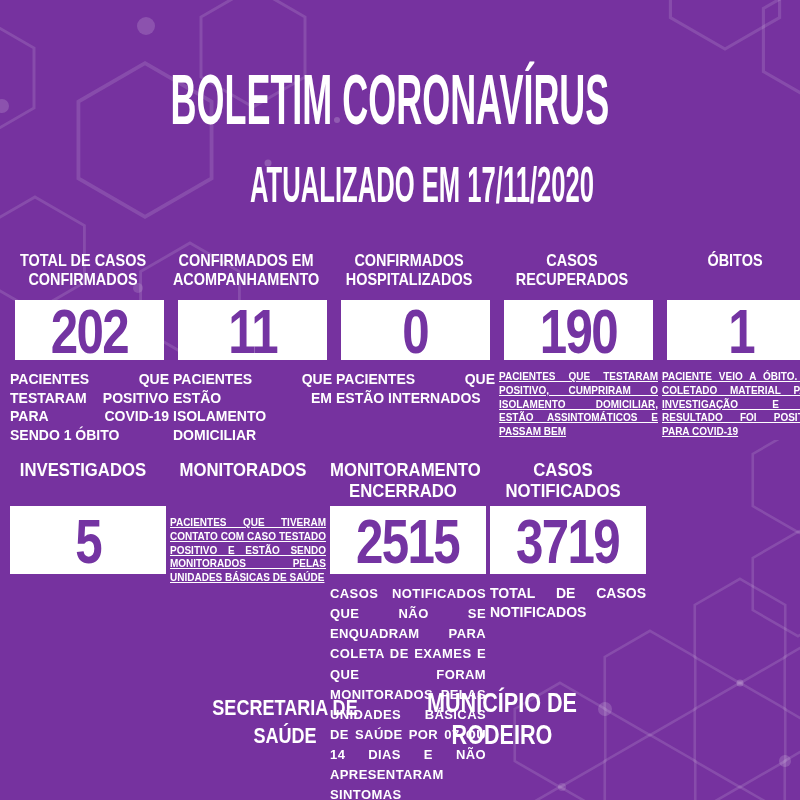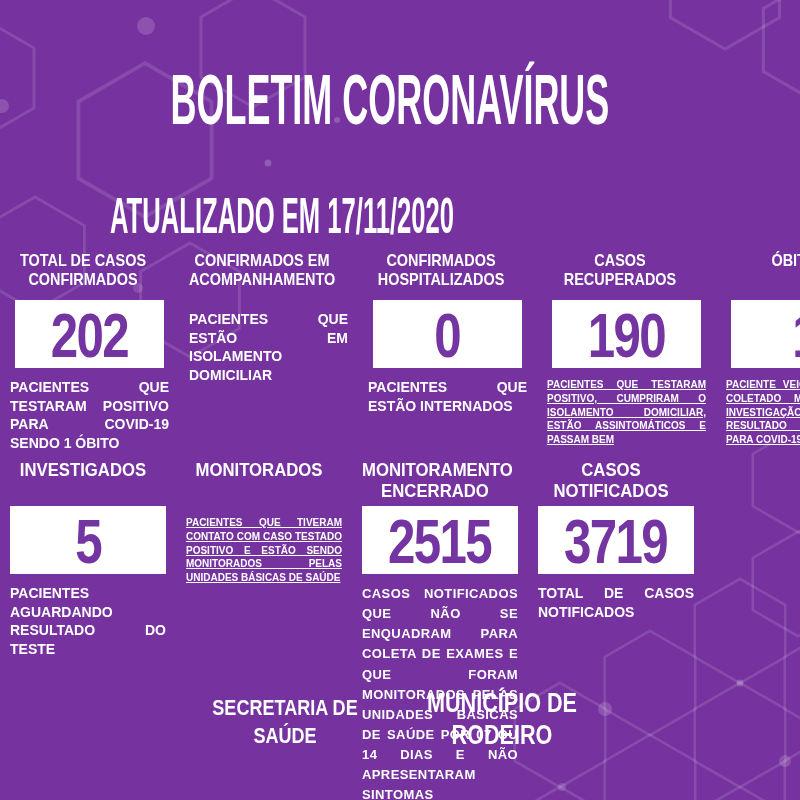--- a/index.html
+++ b/index.html
@@ -13,49 +13,49 @@
   }
   .decor { position:absolute; pointer-events:none; }
 
   .title-wrap { position:absolute; top:62px; left:0; width:780px; height:76px; text-align:center; }
   .title {
     display:inline-block; white-space:nowrap;
     font-weight:700; font-size:58px; letter-spacing:0;
     transform:scale(0.62,1.2); transform-origin:center;
     line-height:76px;
   }
-  .subtitle-wrap { position:absolute; top:158px; left:0; width:704px; height:54px; text-align:left;margin-top:31px; }
+  .subtitle-wrap { position:absolute; top:158px; left:0; width:704px; height:54px; text-align:right; }
   .subtitle {
     display:inline-block; white-space:nowrap;
     font-weight:700; font-size:42px;
     transform:scale(0.61,1.18); transform-origin:center;
     line-height:54px;
   }
 
   .stats {
     position:absolute; left:10px; width:780px;
-    display:grid; grid-template-columns:repeat(5,1fr); column-gap:20px;
+    display:grid; grid-template-columns:repeat(5,1fr); column-gap:4px;
   }
   .row1 { top:252px; }
   .row2 { top:460px; }
   .stat { display:flex; flex-direction:column; }
 
   .stat-label {
     font-weight:700; text-align:center; line-height:1.1;
     font-size:17px; width:172px; margin-left:-13px;
     transform:scaleX(0.85); transform-origin:center top;
     height:48px;
   }
   .row2 .stat-label {
     font-size:19px; width:166px; margin-left:-10px;
     transform:scaleX(0.88); height:46px;
   }
 
   .stat-box {
-    background:#ffffff; height:68px; margin:0 5px;
+    background:#ffffff; height:60px; margin:0 5px;
     display:flex; align-items:center; justify-content:center;
     overflow:hidden;
   }
   .row2 .stat-box { height:68px; margin:0; }
   .stat-value {
     color:#7434a2; font-weight:700; font-size:58px; letter-spacing:-2px;
     transform:scale(0.85,1.08); transform-origin:center; white-space:nowrap;
   }
 
   .stat-desc {
@@ -131,20 +131,23 @@
 <div class="stats row1">
   <div class="stat">
     <div class="stat-label">TOTAL DE CASOS CONFIRMADOS</div>
     <div class="stat-box">
       <span class="stat-value">202</span>
     </div>
     <div class="stat-desc">PACIENTES QUE TESTARAM POSITIVO PARA COVID-19 SENDO 1 ÓBITO</div>
   </div>
   <div class="stat">
     <div class="stat-label">CONFIRMADOS EM ACOMPANHAMENTO</div>
+    <div class="stat-box">
+      <span class="stat-value">11</span>
+    </div>
     <div class="stat-desc">PACIENTES QUE ESTÃO EM ISOLAMENTO DOMICILIAR</div>
   </div>
   <div class="stat">
     <div class="stat-label">CONFIRMADOS HOSPITALIZADOS</div>
     <div class="stat-box">
       <span class="stat-value">0</span>
     </div>
     <div class="stat-desc">PACIENTES QUE ESTÃO INTERNADOS</div>
   </div>
   <div class="stat">
@@ -162,21 +165,20 @@
     <div class="stat-desc desc-sm">PACIENTE VEIO A ÓBITO. FOI COLETADO MATERIAL PARA INVESTIGAÇÃO E O RESULTADO FOI POSITIVO PARA COVID-19</div>
   </div>
 </div>
 
 <div class="stats row2">
   <div class="stat">
     <div class="stat-label">INVESTIGADOS</div>
     <div class="stat-box">
       <span class="stat-value">5</span>
     </div>
-    <div class="stat-desc">PACIENTES AGUARDANDO RESULTADO DO TESTE</div>
   </div>
   <div class="stat">
     <div class="stat-label">MONITORADOS</div>
     <div class="stat-desc desc-sm">PACIENTES QUE TIVERAM CONTATO COM CASO TESTADO POSITIVO E ESTÃO SENDO MONITORADOS PELAS UNIDADES BÁSICAS DE SAÚDE</div>
   </div>
   <div class="stat">
     <div class="stat-label">MONITORAMENTO ENCERRADO</div>
     <div class="stat-box">
       <span class="stat-value">2515</span>
     </div>

